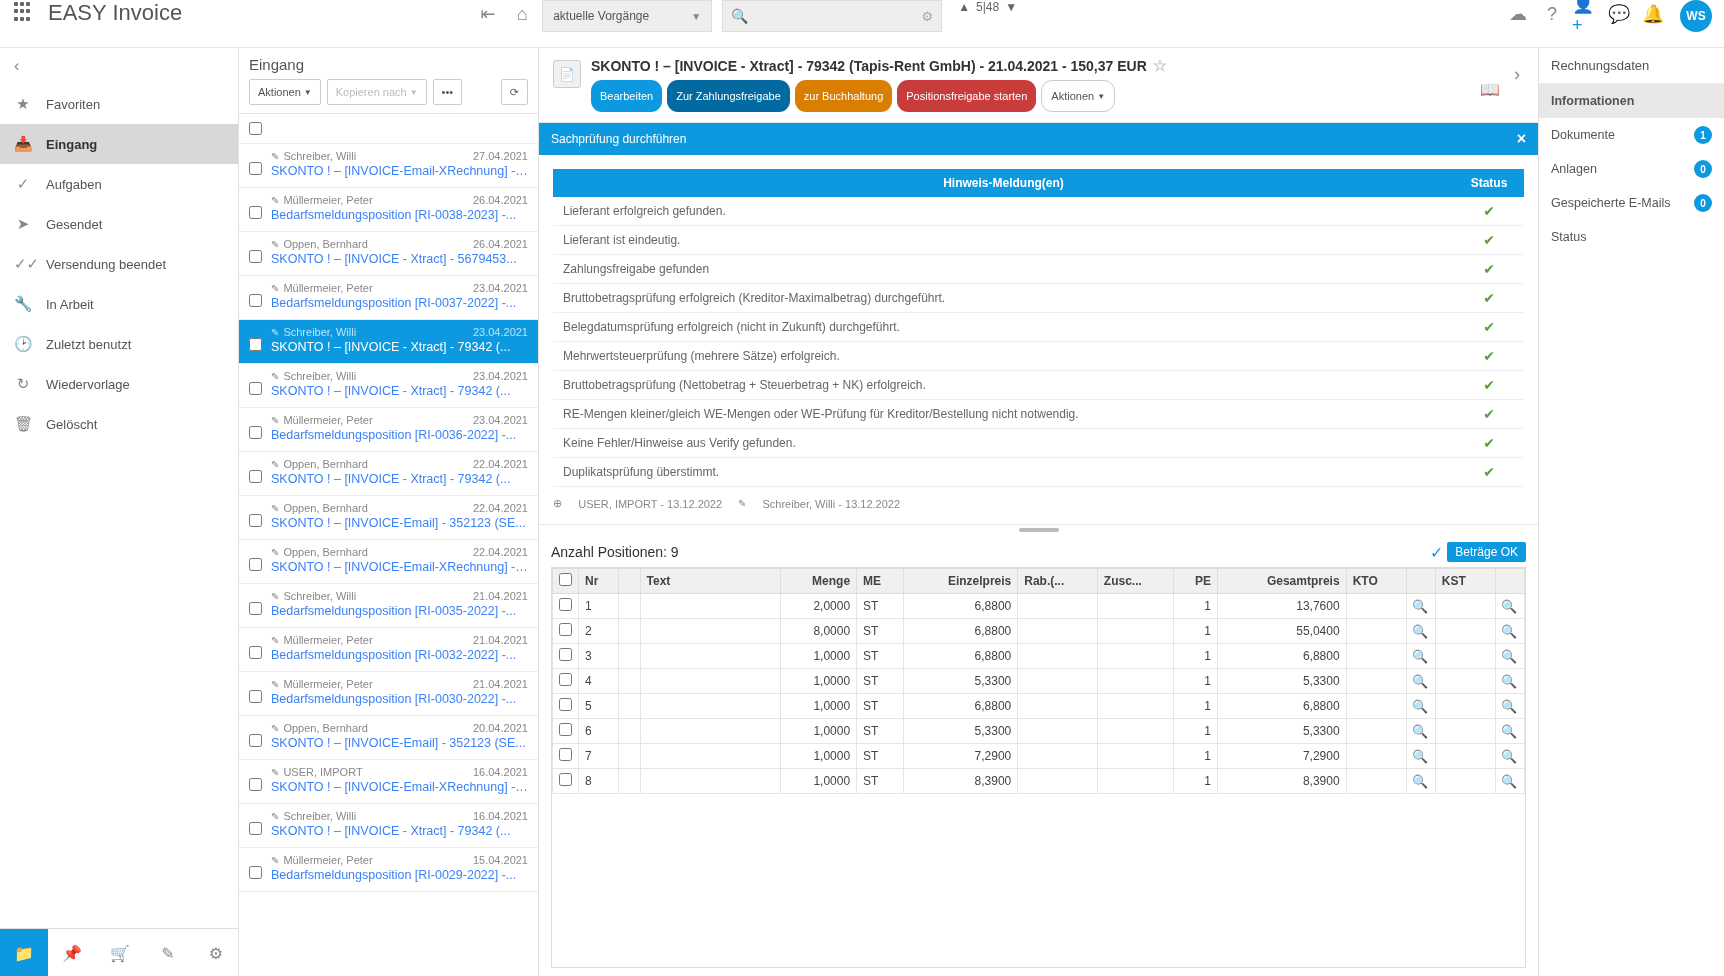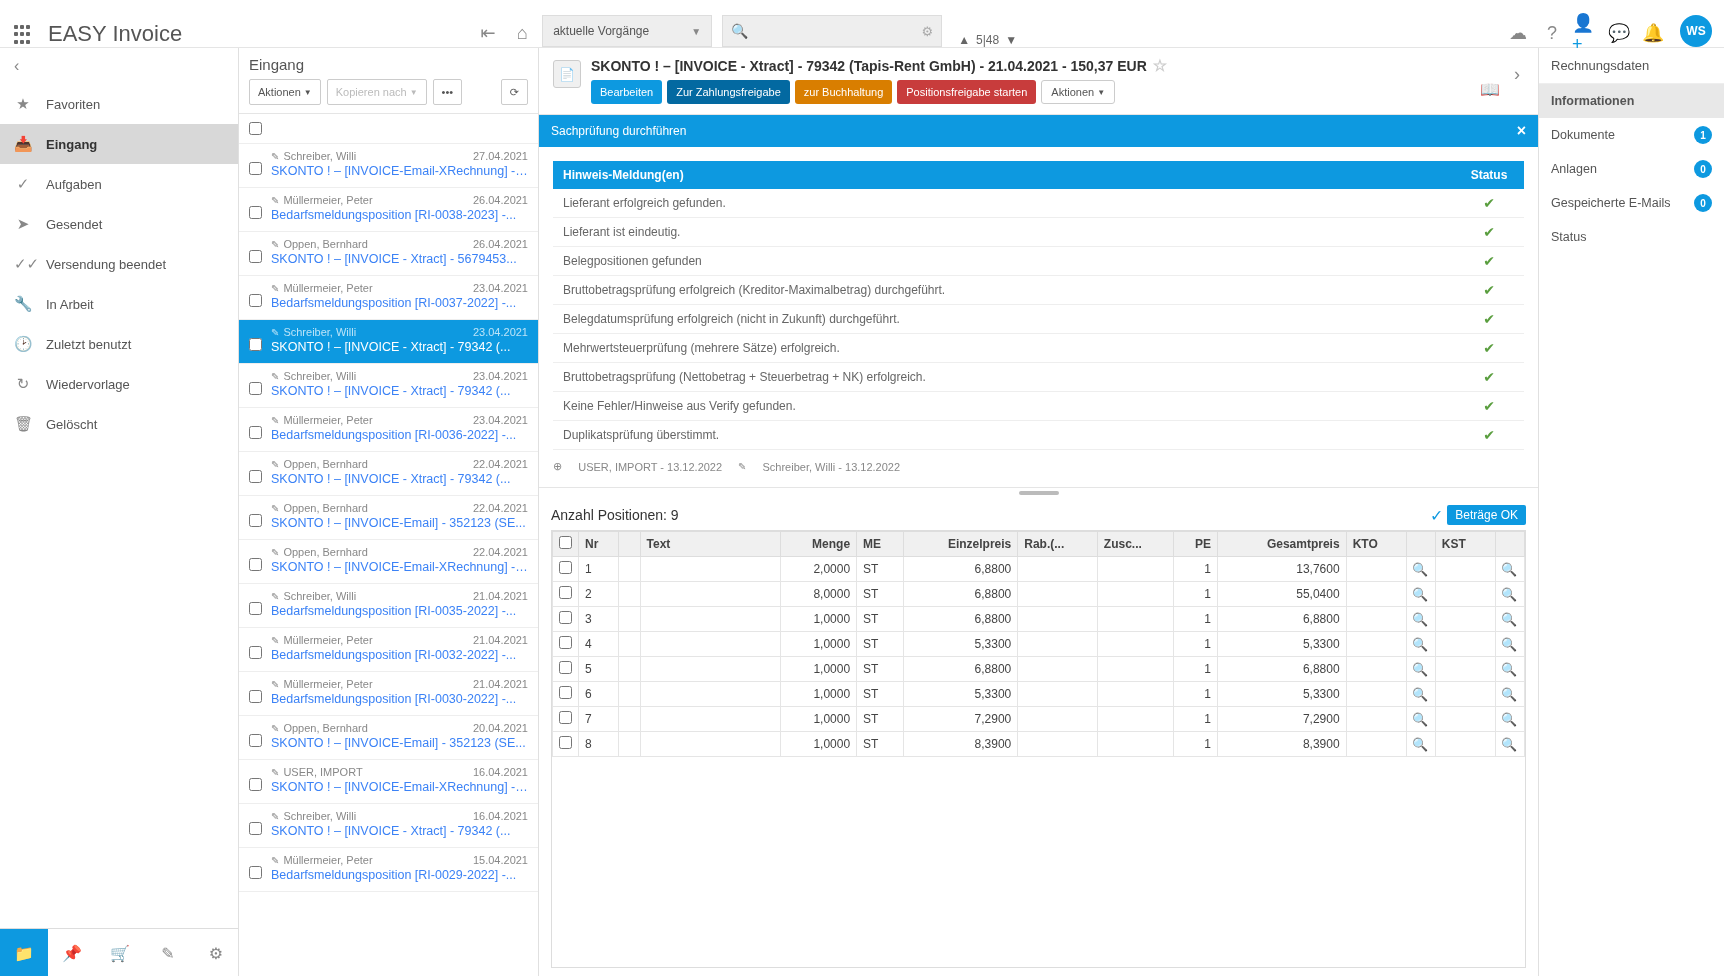--- a/index.html
+++ b/index.html
@@ -1,17 +1,17 @@
 <!DOCTYPE html>
 <html><head>
 <meta charset="utf-8">
 <style>
 *{box-sizing:border-box;margin:0;padding:0;font-family:"Segoe UI",Arial,sans-serif}
 body{font-size:13px;color:#333;background:#fff;overflow:hidden;width:1724px;height:976px}
-.topbar{height:48px;display:flex;align-items:flex-end;padding:0 12px;border-bottom:1px solid #e5e5e5;gap:6px}
+.topbar{height:48px;display:flex;align-items:flex-start;padding:0 12px;border-bottom:1px solid #e5e5e5;gap:6px}
 .app-icon{width:24px;height:24px;display:flex;flex-wrap:wrap;gap:2px;padding:2px;cursor:pointer}
 .app-icon span{width:4px;height:4px;background:#666;border-radius:1px}
 .app-title{font-size:22px;font-weight:300;color:#555;margin-left:6px}
 .spacer{flex:1}
 .ticon{width:28px;height:28px;display:flex;align-items:center;justify-content:center;color:#888;cursor:pointer;font-size:18px}
 .ticon.blue{color:#0d99e0}
 .dropdown{height:32px;background:#eee;border:1px solid #ddd;display:flex;align-items:center;padding:0 10px;min-width:170px;color:#555;font-size:12px;cursor:pointer;position:relative}
 .dropdown .caret{margin-left:auto;font-size:10px;color:#888}
 .search-box{height:32px;background:#eee;border:1px solid #ddd;width:220px;display:flex;align-items:center;padding:0 8px;margin-left:4px}
 .pager{display:flex;align-items:center;gap:6px;color:#666;margin-left:10px;font-size:12px}
@@ -45,34 +45,34 @@
 .li.sel{background:#0d99e0;color:#fff}
 .li.sel .meta,.li.sel .subj{color:#fff}
 .li.sel .meta{color:#bce4f8}
 .detail{flex:1;display:flex;flex-direction:column;min-width:0}
 .dhead{padding:8px 14px 10px;border-bottom:1px solid #e5e5e5;display:flex;align-items:flex-start;gap:10px}
 .doc-icon{width:28px;height:28px;background:#f0f0f0;border:1px solid #ccc;border-radius:3px;display:flex;align-items:center;justify-content:center;color:#888;flex-shrink:0;margin-top:4px}
 .dhead-main{flex:1;min-width:0}
 .dtitle{font-size:14px;font-weight:600;color:#333;display:flex;align-items:center;gap:6px}
 .dtitle .star{color:#ccc;font-size:16px;cursor:pointer}
 .dbtns{display:flex;gap:5px;margin-top:5px;flex-wrap:wrap}
-.dbtn{height:24px;padding:0 9px;color:#fff;font-size:11px;border:none;cursor:pointer;border-radius:3px;display:flex;align-items:center}
+.dbtn{height:32px;padding:0 9px;color:#fff;font-size:11px;border:none;cursor:pointer;border-radius:11px;display:flex;align-items:center}
 .dbtn.edit{background:#0d99e0}
 .dbtn.green{background:#0369a1}
 .dbtn.orange{background:#d97e00}
 .dbtn.red{background:#c83c3c}
 .dbtn.plain{background:#fff;border:1px solid #ccc;color:#555}
 .dhead-right{display:flex;align-items:center;gap:8px;margin-top:24px}
 .book-icon{color:#888;font-size:16px;cursor:pointer}
 .expand-btn{color:#888;font-size:18px;cursor:pointer;padding:0 4px}
 .panel-hdr{height:32px;background:#0d99e0;color:#fff;display:flex;align-items:center;padding:0 12px;font-size:12px;font-weight:500}
 .panel-hdr .close{margin-left:auto;cursor:pointer;font-size:16px;font-weight:600}
 .msg-wrap{padding:14px}
 .msg-table{width:100%;border-collapse:collapse;font-size:12px}
-.msg-table th{background:#0d99e0;color:#fff;text-align:left;padding:7px 10px;font-weight:600;font-size:12px}
+.msg-table th{background:#0d99e0;color:#fff;text-align:center;padding:7px 10px;font-weight:600;font-size:12px}
 .msg-table th.st{width:70px;text-align:center}
 .msg-table td{padding:6px 10px;border-bottom:1px solid #eee;color:#666}
 .msg-table td.st{text-align:center}
 .ok-icon{color:#5a9e3f;font-size:14px}
 .audit{font-size:11px;color:#888;margin-top:10px;display:flex;gap:16px;align-items:center}
 .splitter{height:10px;background:#fff;display:flex;align-items:center;justify-content:center;border-top:1px solid #e5e5e5}
 .splitter .handle{width:40px;height:4px;background:#bbb;border-radius:2px}
 .positions{padding:8px 12px;display:flex;flex-direction:column;flex:1;min-height:0}
 .pos-head{display:flex;align-items:center;margin-bottom:5px}
 .pos-title{font-size:14px;font-weight:500;color:#333}
@@ -404,37 +404,41 @@
         <tbody id="msg-body">
             <tr>
               <td>Lieferant erfolgreich gefunden.</td>
               <td class="st"><span class="ok-icon">✔</span></td>
             </tr>
             <tr>
               <td>Lieferant ist eindeutig.</td>
               <td class="st"><span class="ok-icon">✔</span></td>
             </tr>
             <tr>
-              <td>Belegpositionen gefunden</td>
+              <td>Zahlungsfreigabe gefunden</td>
               <td class="st"><span class="ok-icon">✔</span></td>
             </tr>
             <tr>
               <td>Bruttobetragsprüfung erfolgreich (Kreditor-Maximalbetrag) durchgeführt.</td>
               <td class="st"><span class="ok-icon">✔</span></td>
             </tr>
             <tr>
               <td>Belegdatumsprüfung erfolgreich (nicht in Zukunft) durchgeführt.</td>
               <td class="st"><span class="ok-icon">✔</span></td>
             </tr>
             <tr>
               <td>Mehrwertsteuerprüfung (mehrere Sätze) erfolgreich.</td>
               <td class="st"><span class="ok-icon">✔</span></td>
             </tr>
             <tr>
               <td>Bruttobetragsprüfung (Nettobetrag + Steuerbetrag + NK) erfolgreich.</td>
+              <td class="st"><span class="ok-icon">✔</span></td>
+            </tr>
+            <tr>
+              <td>RE-Mengen kleiner/gleich WE-Mengen oder WE-Prüfung für Kreditor/Bestellung nicht notwendig.</td>
               <td class="st"><span class="ok-icon">✔</span></td>
             </tr>
             <tr>
               <td>Keine Fehler/Hinweise aus Verify gefunden.</td>
               <td class="st"><span class="ok-icon">✔</span></td>
             </tr>
             <tr>
               <td>Duplikatsprüfung überstimmt.</td>
               <td class="st"><span class="ok-icon">✔</span></td>
             </tr>

